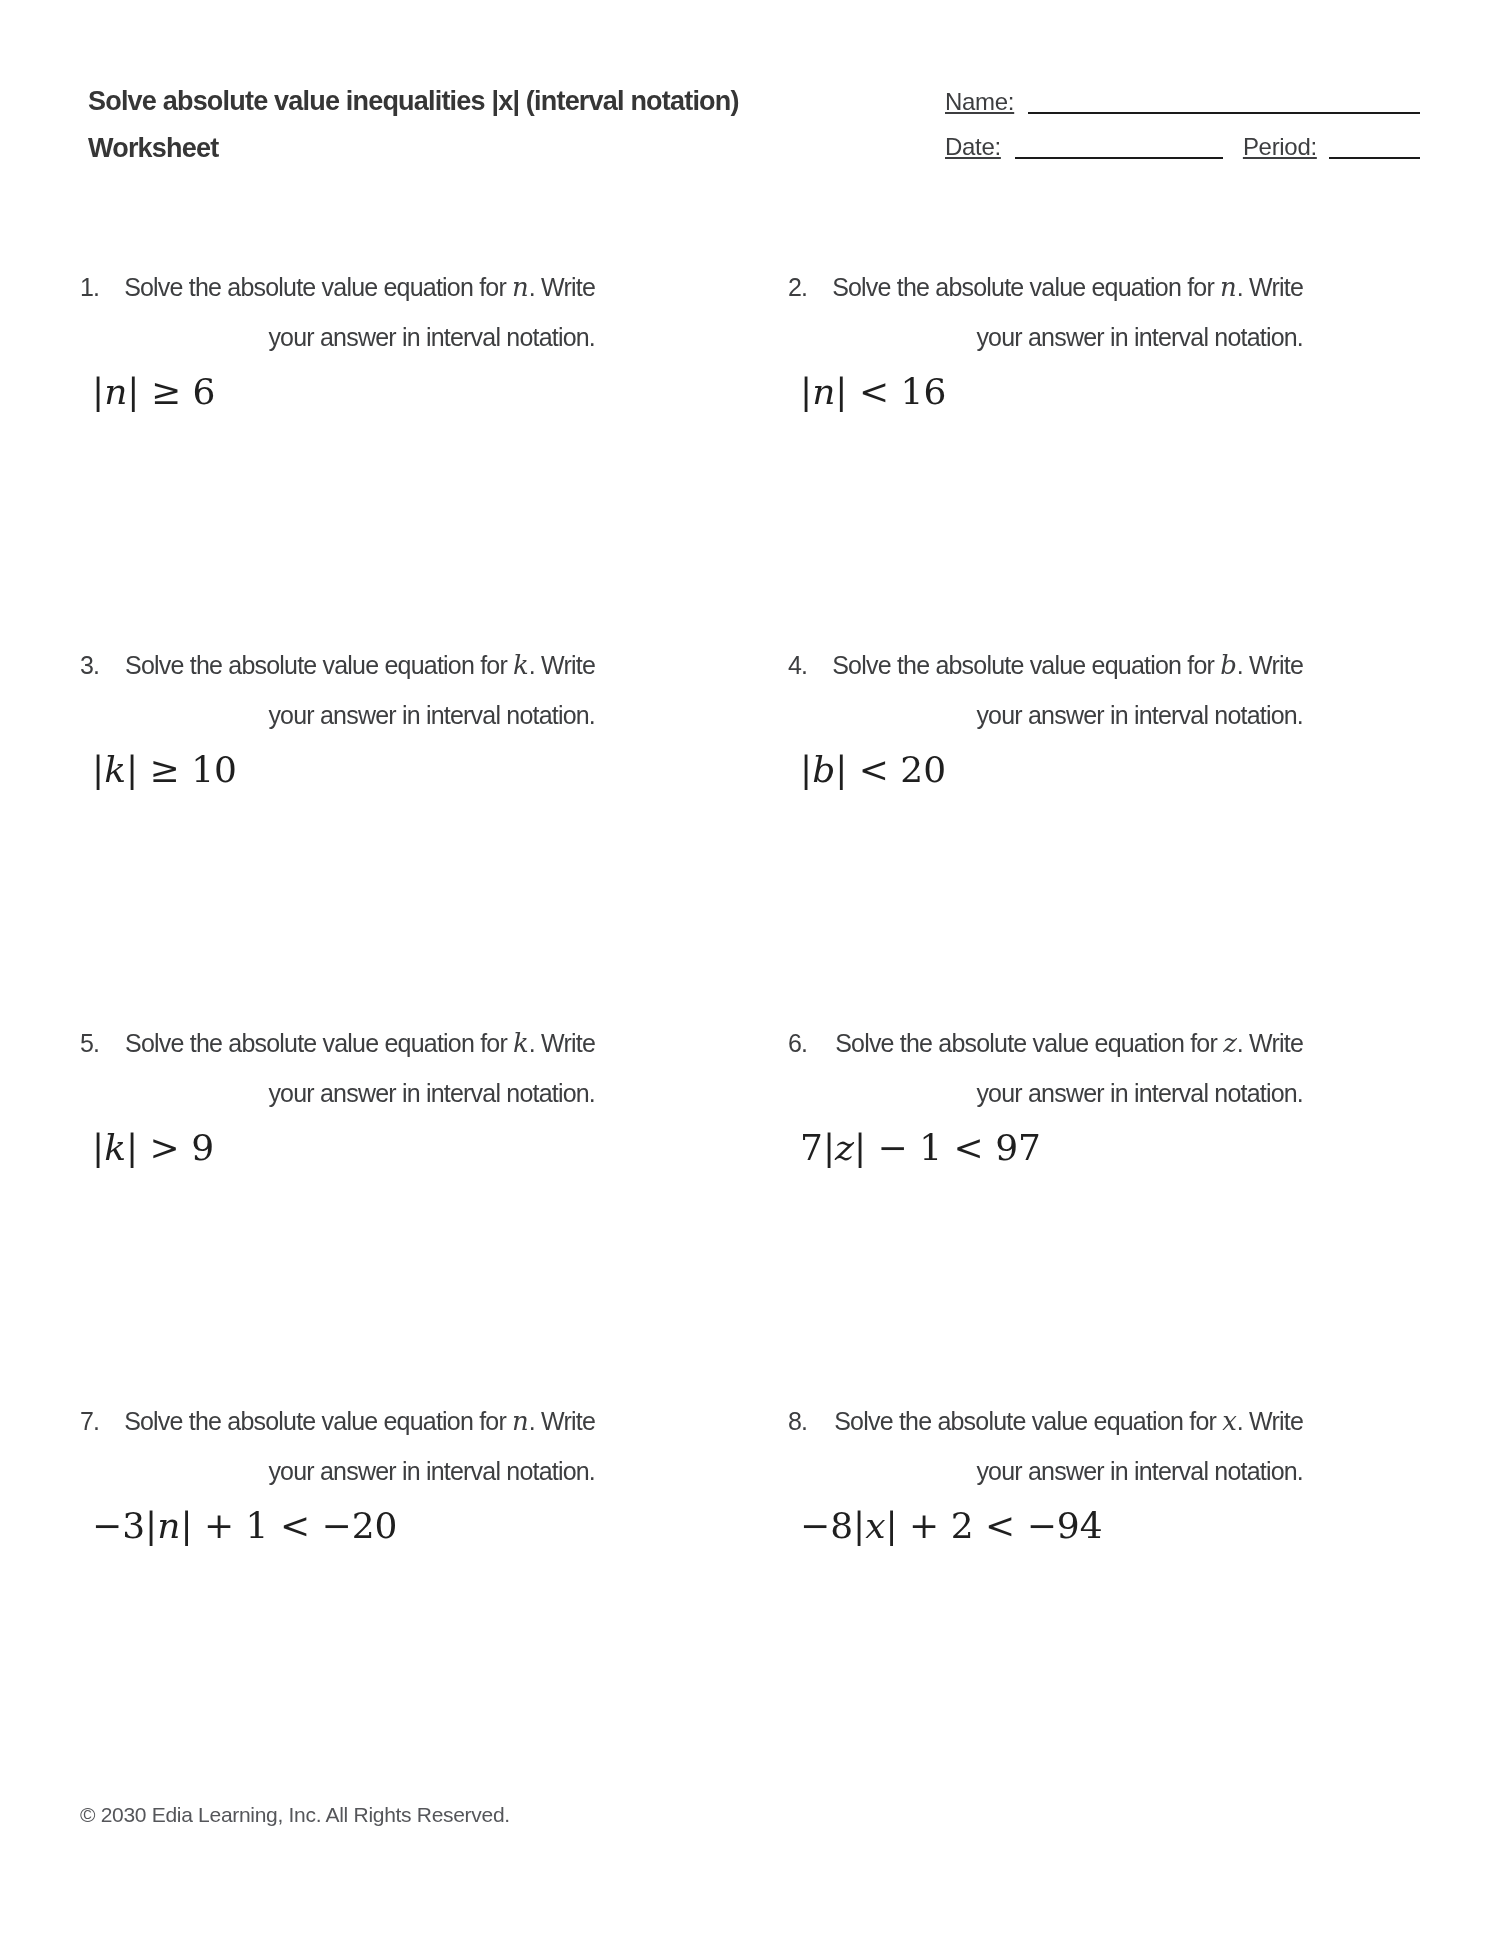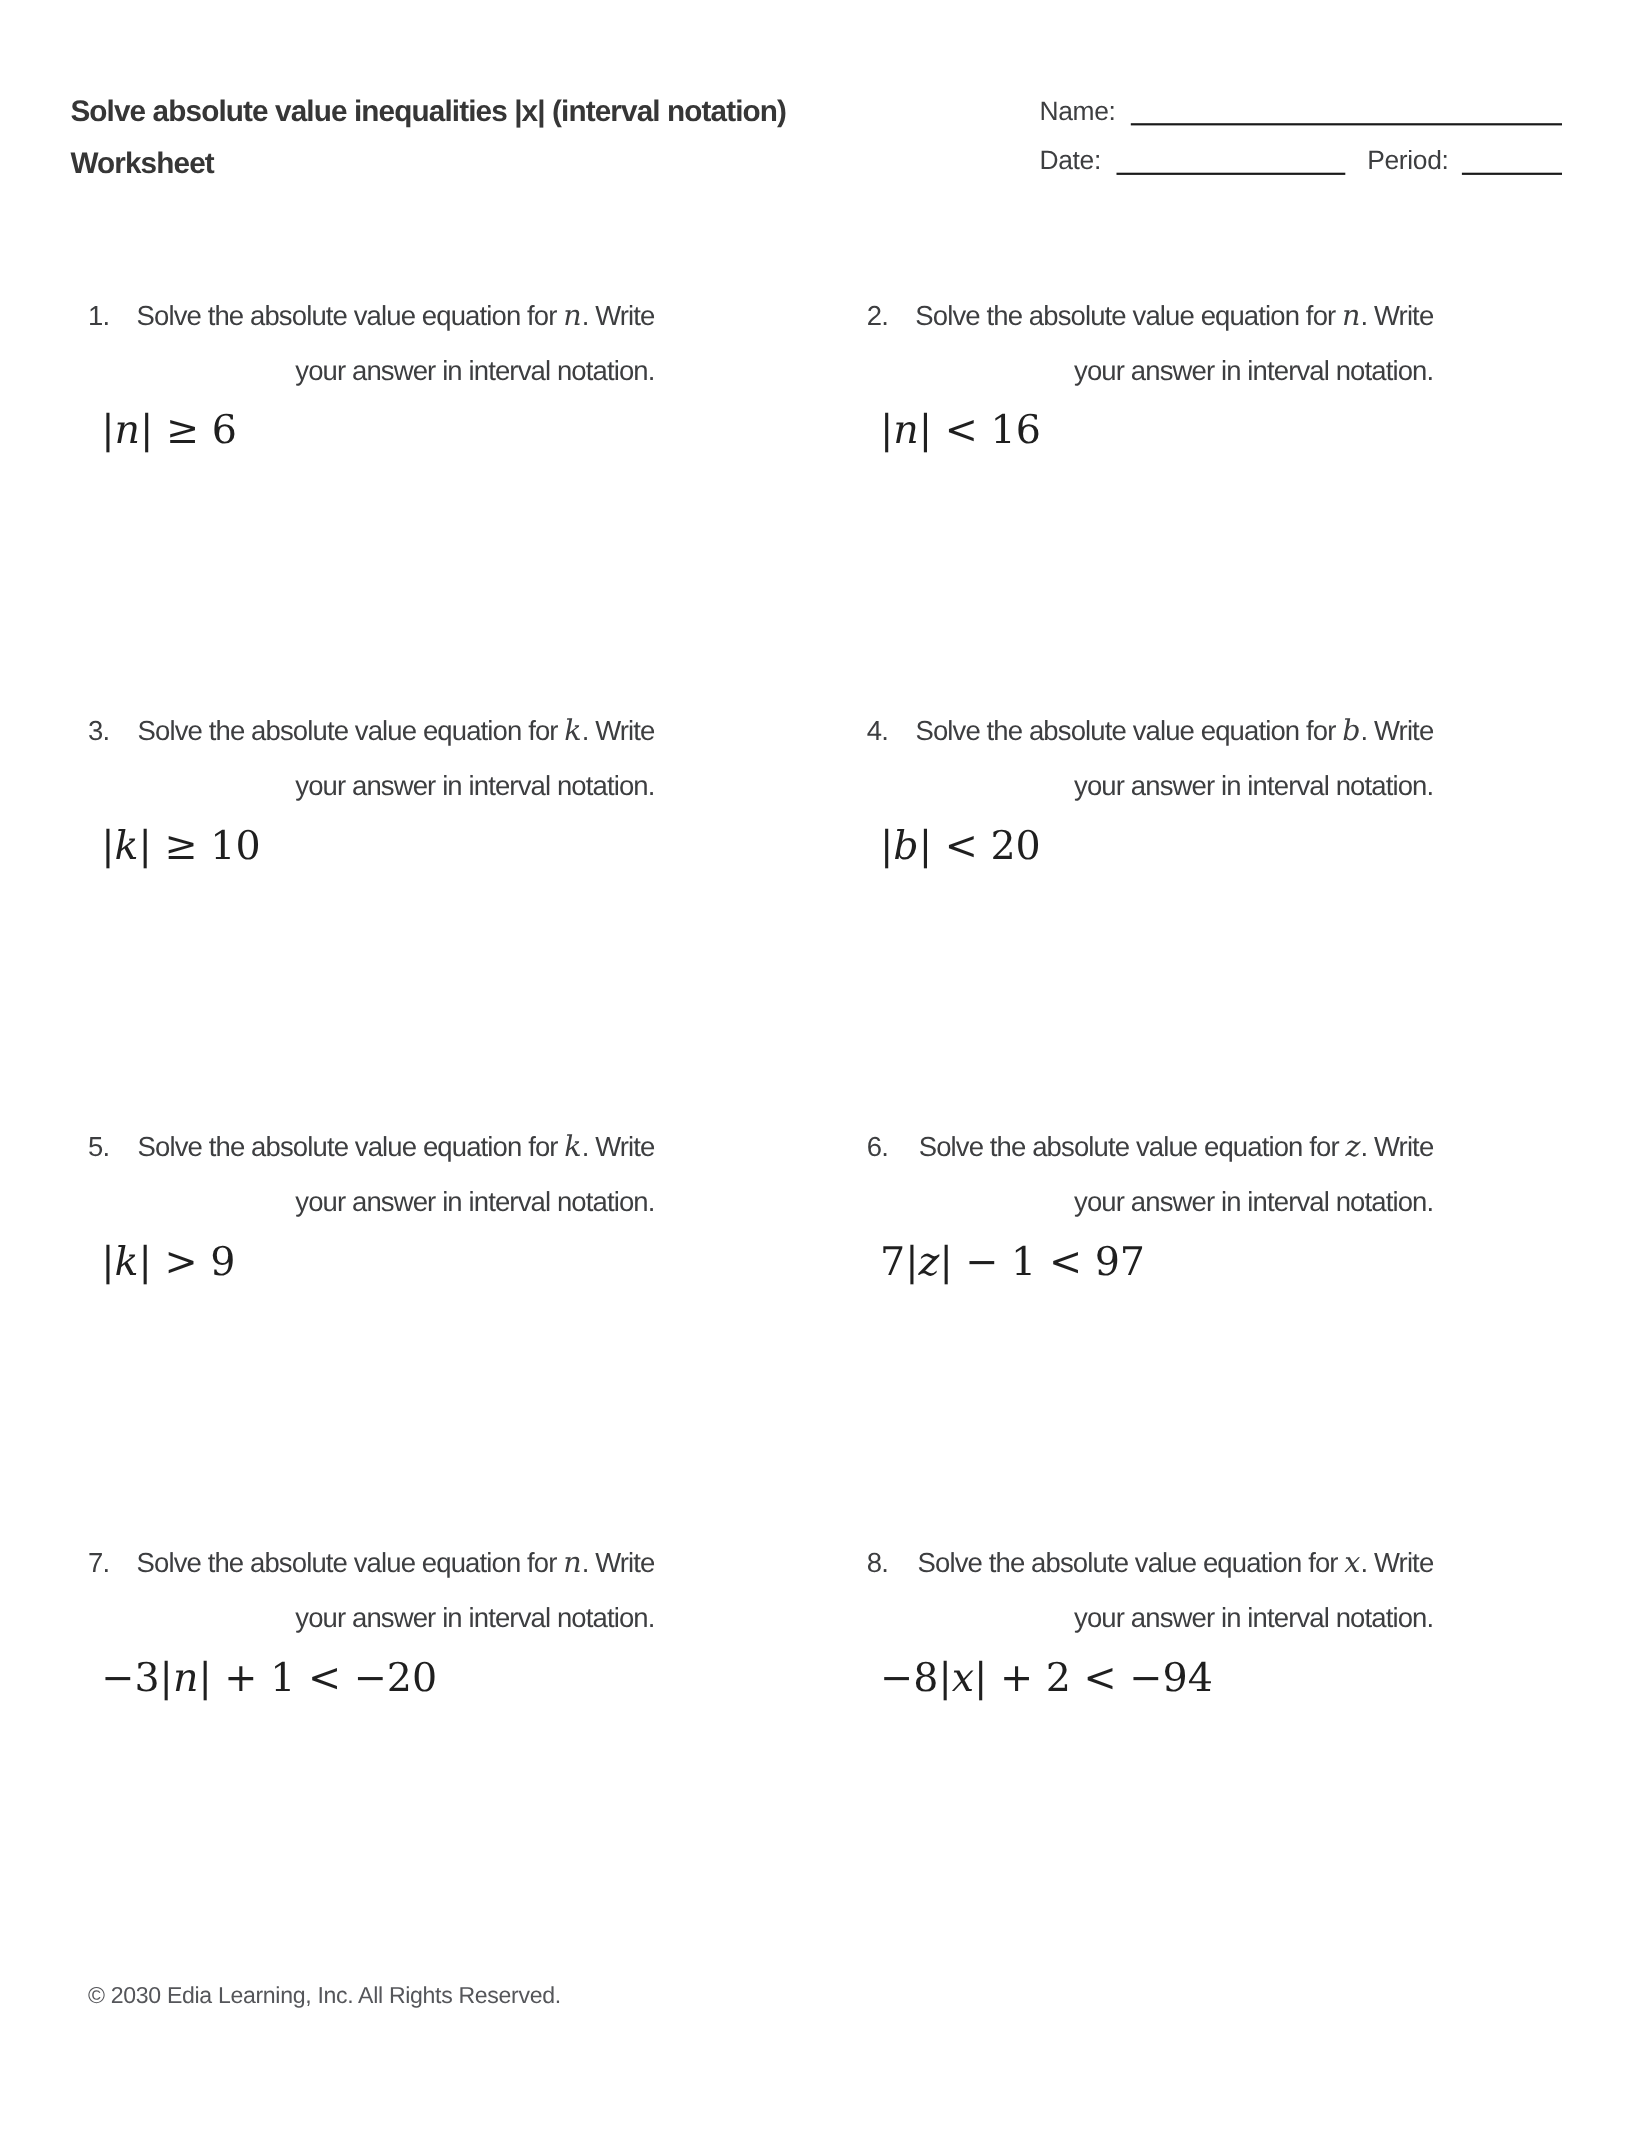--- a/index.html
+++ b/index.html
@@ -12,21 +12,21 @@
     height: 1944px;
     position: relative;
     font-family: "Liberation Sans", sans-serif;
     color: #3d3e40;
     overflow: hidden;
   }
 
   
   .title-block {
     position: absolute;
-    left: 64px;
+    left: 88px;
     top: 78px;
     width: 840px;
   }
   .title-line {
     font-size: 27px;
     font-weight: bold;
     letter-spacing: -0.8px;
     line-height: 47px;
     color: #363636;
     white-space: nowrap;
@@ -37,20 +37,21 @@
     left: 945px;
     top: 90px;
     width: 475px;
     font-size: 24px;
     color: #3d3e40;
   }
   .field-row {
     display: flex;
     align-items: flex-end;
     height: 26px;
+    text-decoration: underline;
   }
   .field-row + .field-row {
     margin-top: 19px;
     justify-content: flex-end;
   }
   .field-label {
     letter-spacing: -0.3px;
     white-space: nowrap;
   }
   .blank {

